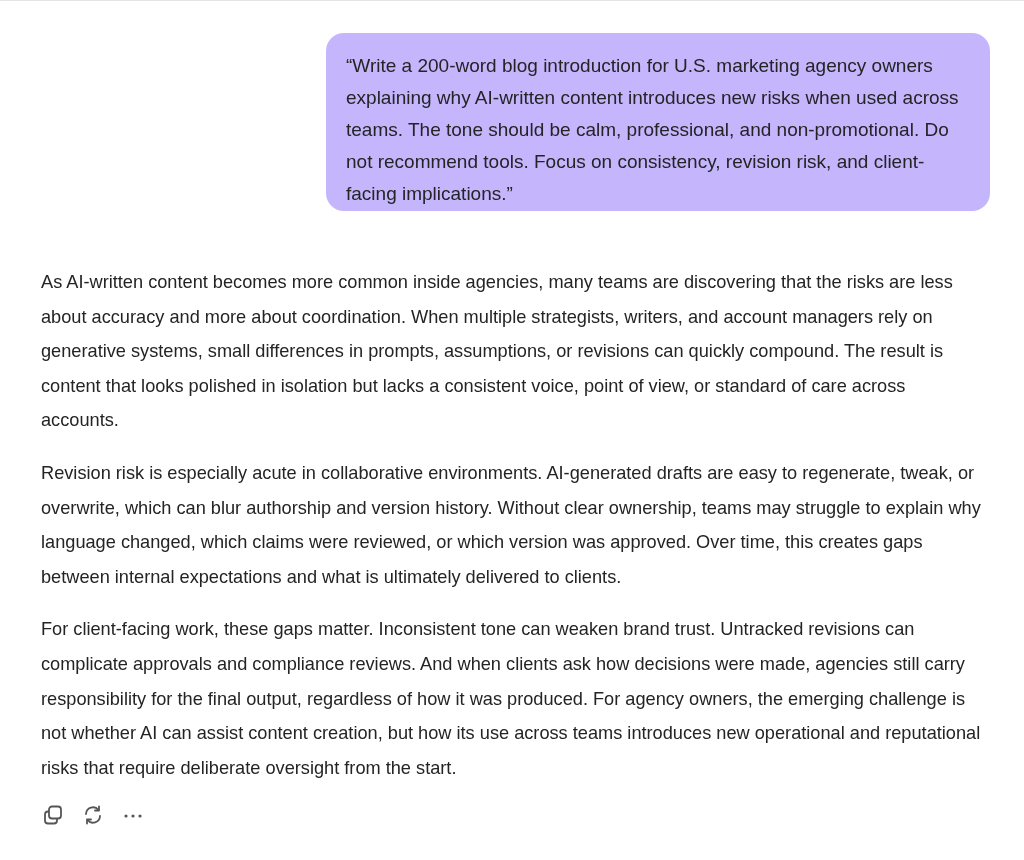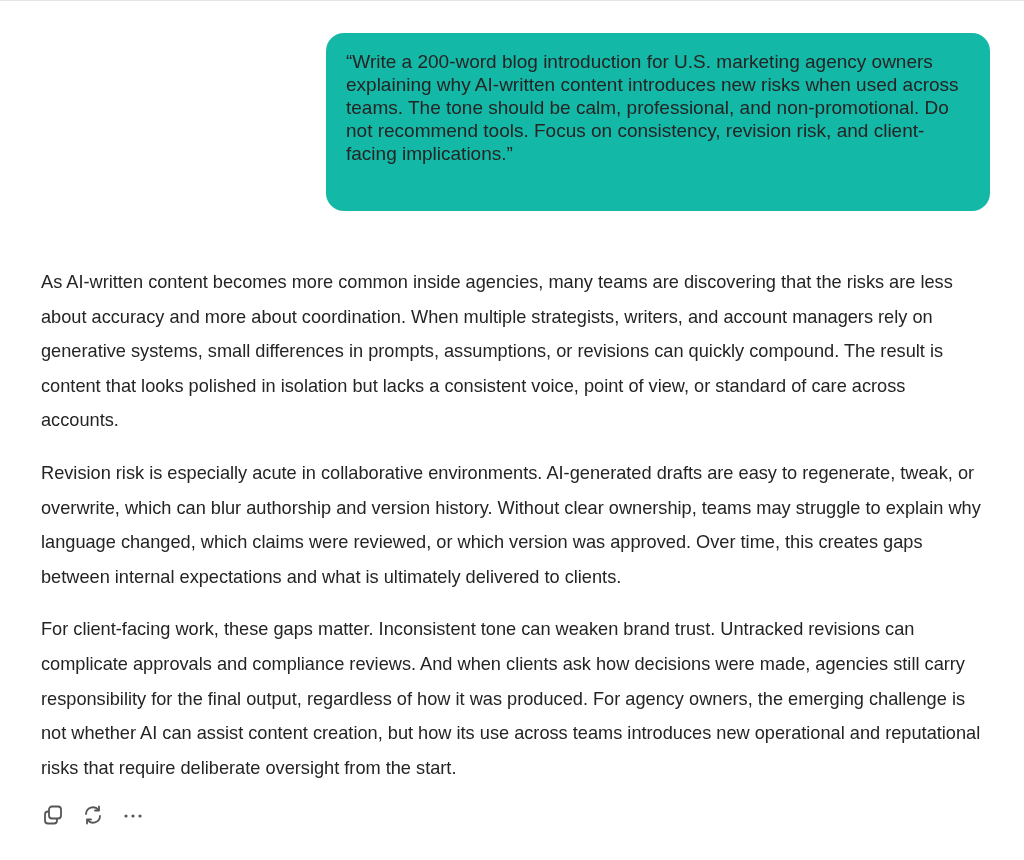--- a/index.html
+++ b/index.html
@@ -10,25 +10,25 @@
     color: #242424;
     position: relative;
     border-top: 1px solid #e4e4e4;
     box-sizing: border-box;
   }
   .user-bubble {
     position: absolute;
     left: 326px; top: 32px;
     width: 664px; height: 178px;
     box-sizing: border-box;
-    background: #14b8a6;
+    background: #c4b5fd;
     border-radius: 18px;
     padding: 17px 20px 0 20px;
     font-size: 19px;
-    line-height: 23px;
+    line-height: 32px;
     color: #242424;
   }
   .assistant {
     position: absolute;
     left: 41px; top: 264px;
     width: 952px;
     font-size: 18.2px;
     line-height: 34.6px;
     color: #242424;
   }

